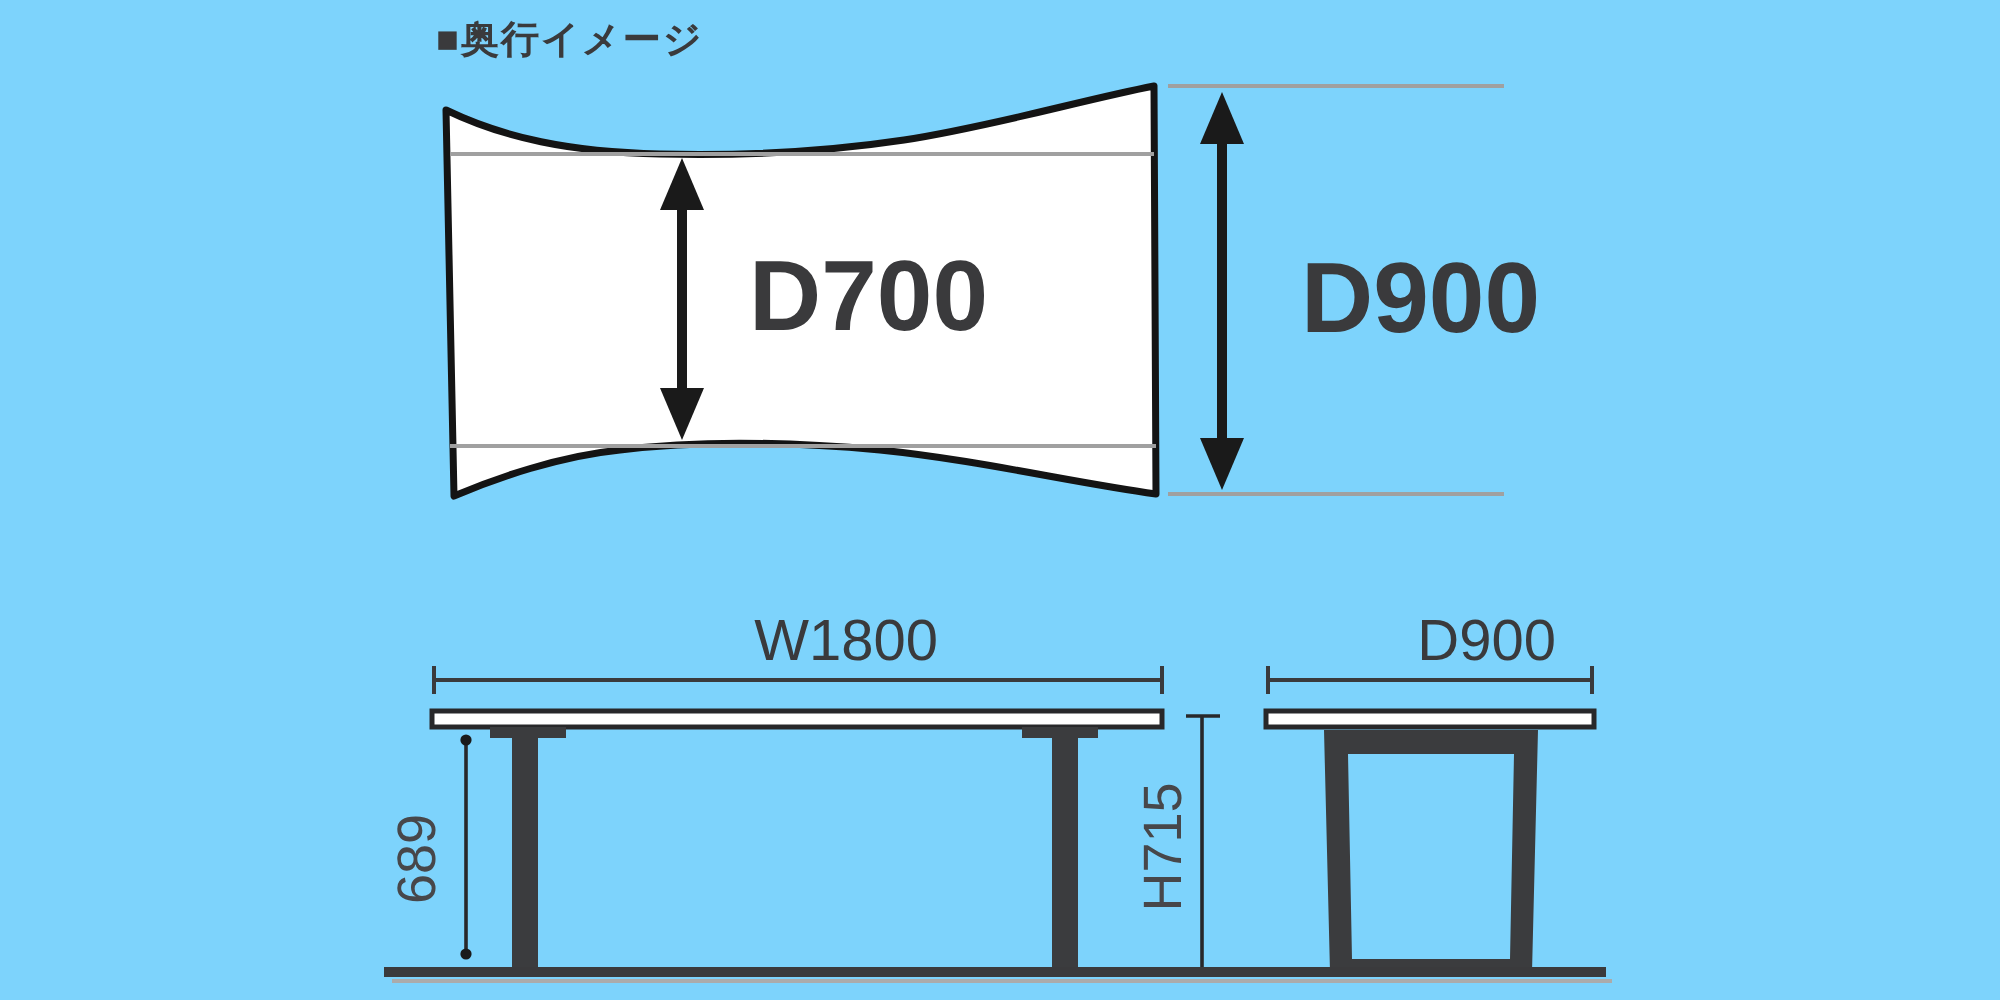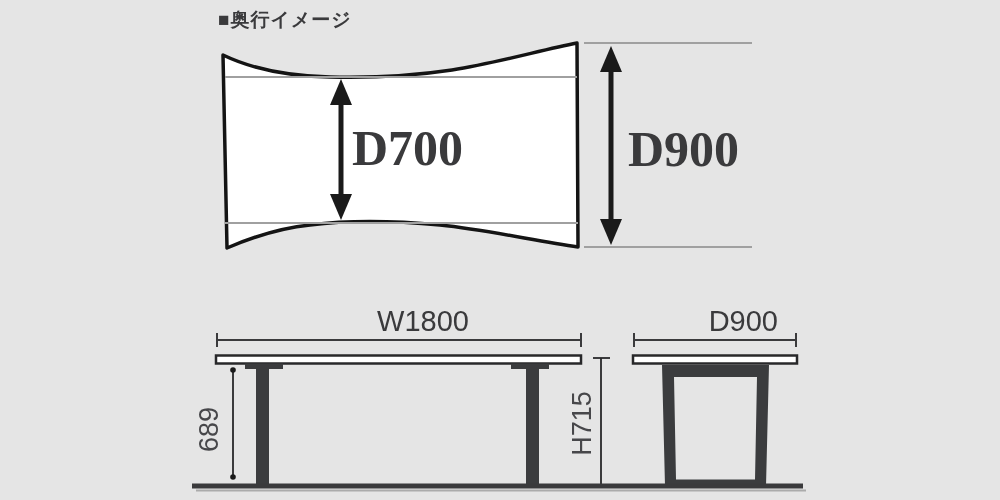--- a/index.html
+++ b/index.html
@@ -1,25 +1,25 @@
 <!DOCTYPE html>
 <html><head>
 <meta charset="utf-8">
 <style>
   html,body{margin:0;padding:0;background:#ffffff;}
   #stage{
-    position:relative;width:1000px;height:500px;background:#e5e5e5;overflow:hidden;
+    position:relative;width:1000px;height:500px;background:#7dd3fc;overflow:hidden;
     font-family:"Liberation Sans","DejaVu Sans",sans-serif;
   }
   .abs{position:absolute;}
   #title{
     left:218px;top:7px;font-size:19px;font-weight:bold;color:#3a3a3c;letter-spacing:1px;
   }
   .big-dim{
-    font-size:50px;font-weight:bold;color:#3a3a3c;text-align:left;line-height:1;font-family:Liberation Serif, serif;
+    font-size:50px;font-weight:bold;color:#3a3a3c;text-align:right;line-height:1;
   }
   #d700-label{left:352px;top:123px;width:142px;}
   #d900-top-label{left:628px;top:124px;width:142px;}
   .small-dim{
     font-size:29px;font-weight:400;color:#3a3a3c;text-align:right;line-height:1;
   }
   #w1800-label{left:329px;top:307px;width:140px;}
   #d900-side-label{left:638px;top:307px;width:140px;}
   .vert-dim{
     font-size:27px;font-weight:400;color:#47474a;text-align:center;line-height:1;

